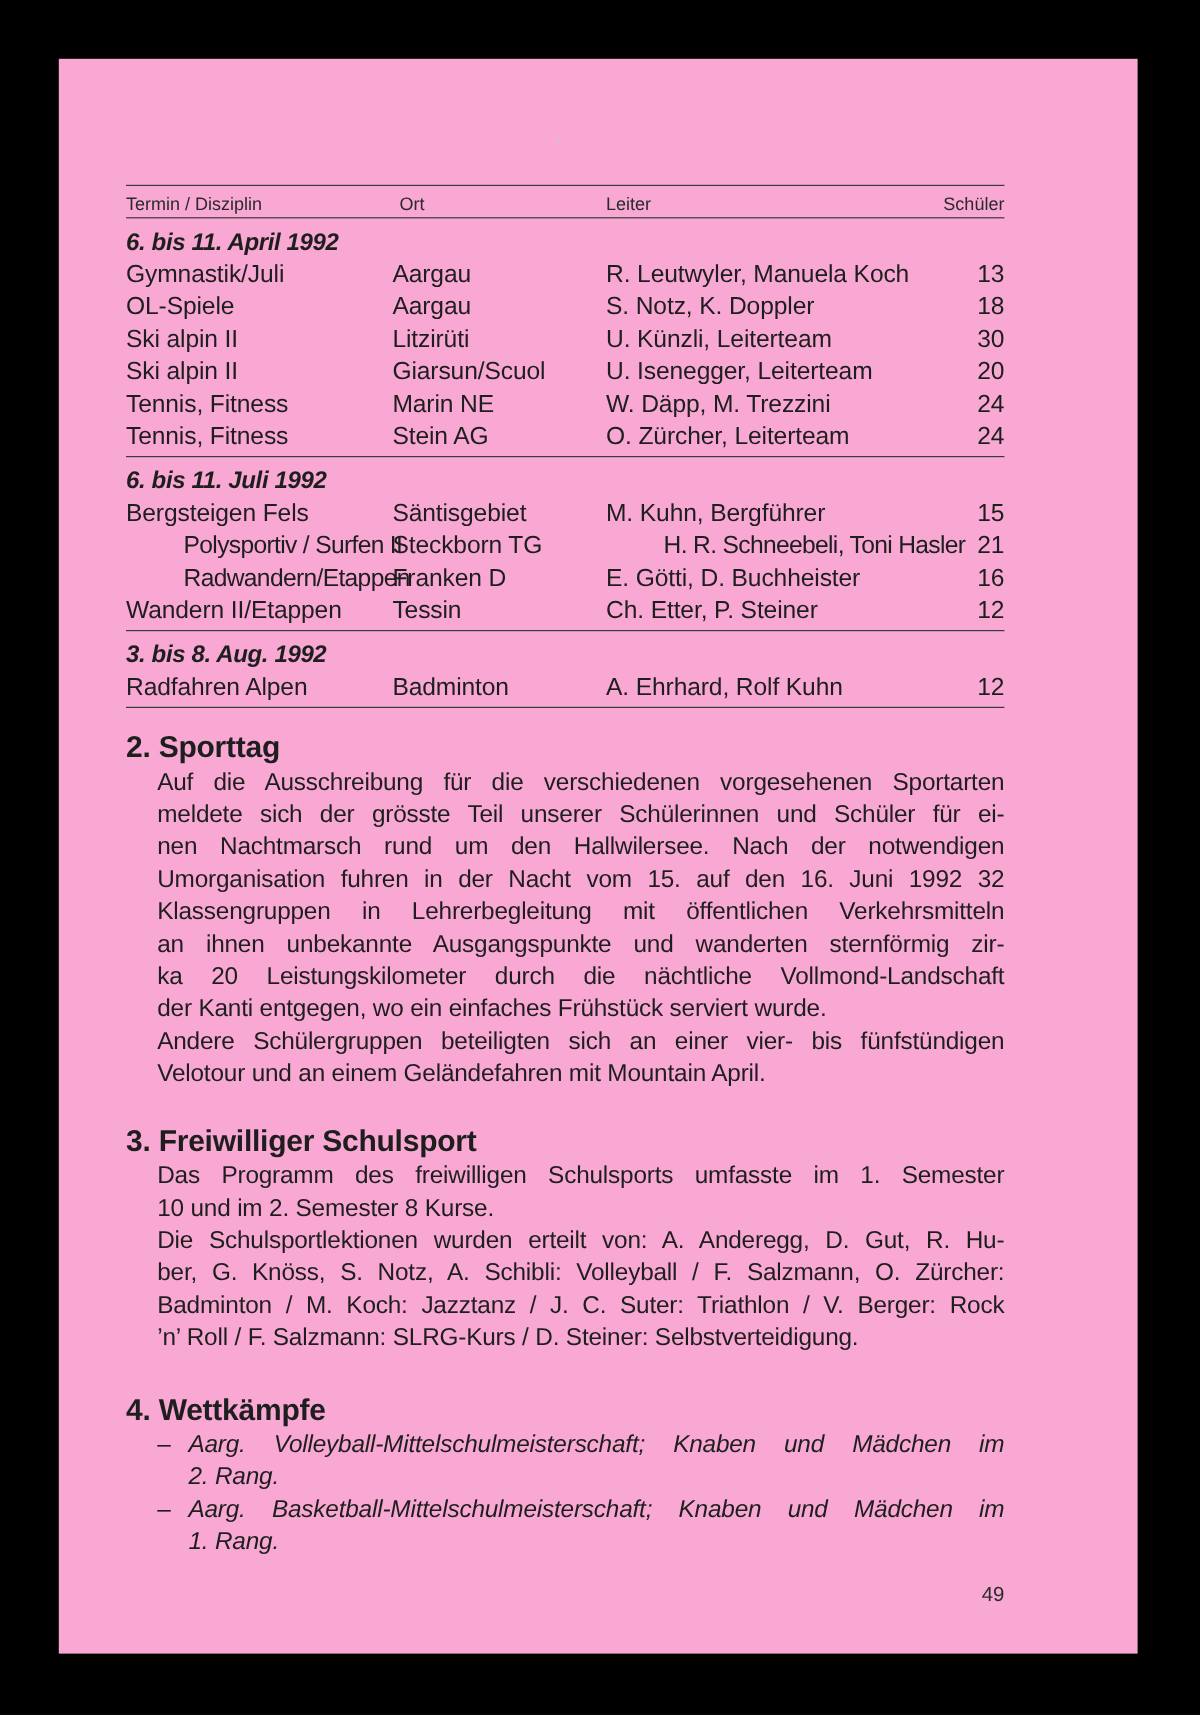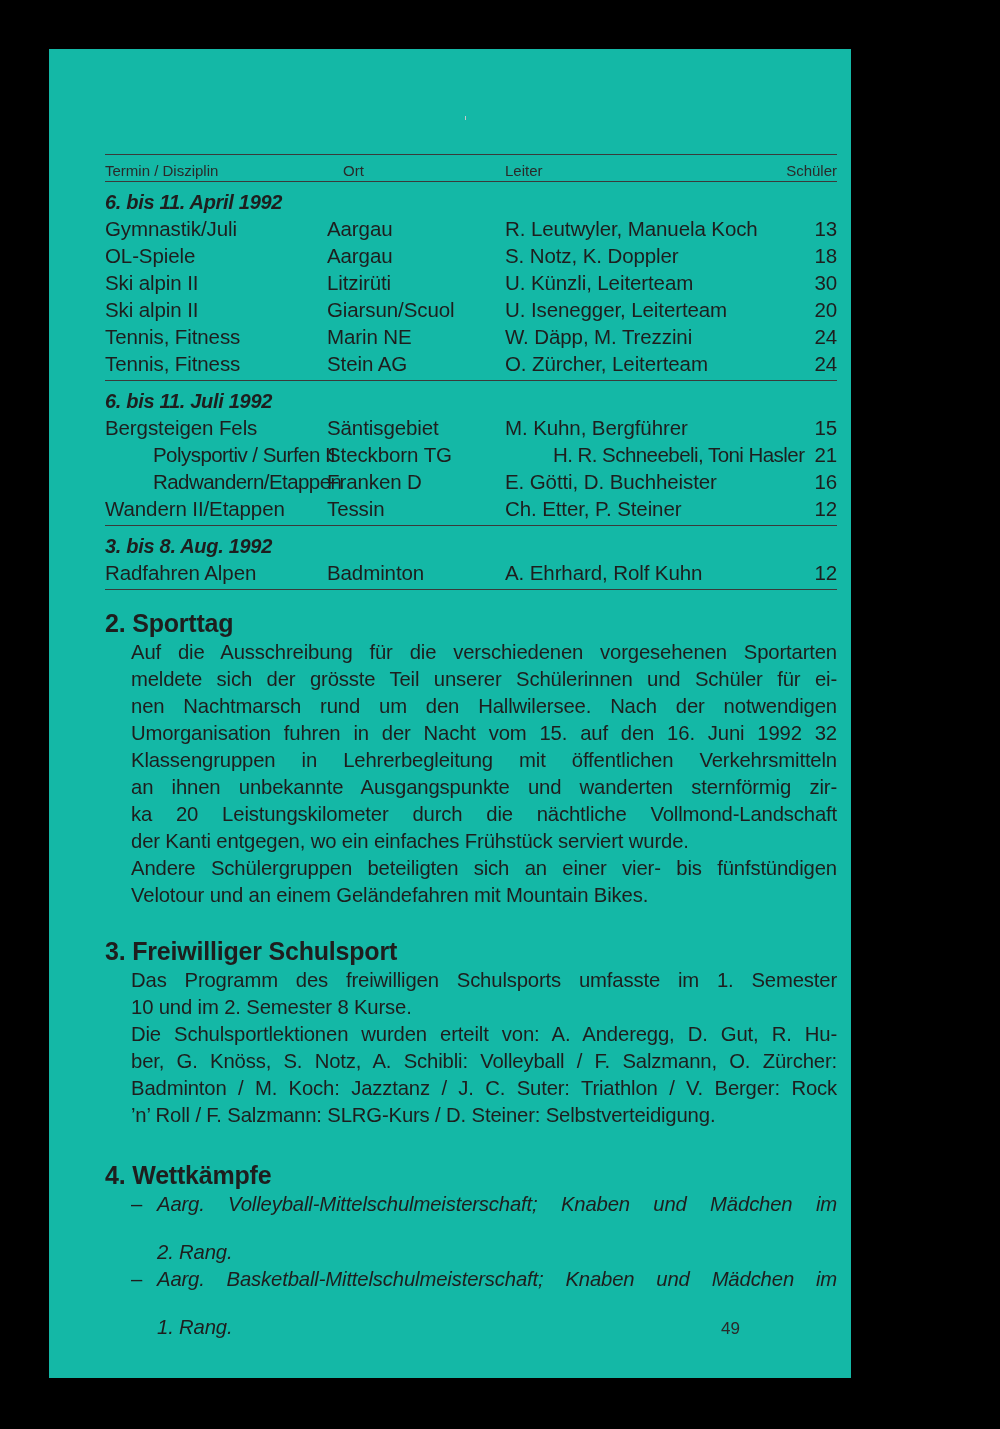--- a/index.html
+++ b/index.html
@@ -12,23 +12,23 @@
     height: 1429px;
     position: relative;
     overflow: hidden;
     font-family: "Liberation Sans", sans-serif;
     color: #1e1e1e;
   }
   .page {
     position: absolute;
     left: 49px;
     top: 49px;
-    width: 802px;
+    width: 899px;
     height: 1329px;
-    background: #14b8a6;
+    background: #f9a8d4;
   }
   .content {
     position: absolute;
     left: 56px;   
     top: 0;
     width: 732px; 
   }
   
   .tbl {
     position: absolute;
@@ -42,21 +42,21 @@
     width: 100%;
   }
   .hdr {
     position: relative;
     height: 26px;
     font-size: 15px;
     color: #2a2a2a;
   }
   .hdr span { position: absolute; top: 7px; }
   .c1 { left: 0; }
-  .c2 { left: 238px; }
+  .c2 { left: 228px; }
   .c3 { left: 400px; }
   .c4 { right: 0; text-align: right; }
 
   .sec-title {
     font-size: 20px;
     font-weight: bold;
     font-style: italic;
     height: 26px;
     line-height: 26px;
     padding-top: 7px;
@@ -127,21 +127,21 @@
     left: 26px;
     top: 0;
   }
   .dash-item .line {
     display: block;
     height: 27px;
     white-space: nowrap;
     text-align-last: justify;
     font-style: italic;
   }
-  .dash-item .line.last { text-align-last: left; margin-top: 21px; }
+  .dash-item .line.last { text-align-last: left; }
 
   .page-number {
     position: absolute;
     right: 111px;  
     top: 1270px;   
     font-size: 17px;
     color: #2a2a2a;
   }
   .speck {
     position: absolute;
@@ -257,21 +257,21 @@
       <div class="para">
         <span class="line">Auf die Ausschreibung für die verschiedenen vorgesehenen Sportarten</span>
         <span class="line">meldete sich der grösste Teil unserer Schülerinnen und Schüler für ei-</span>
         <span class="line">nen Nachtmarsch rund um den Hallwilersee. Nach der notwendigen</span>
         <span class="line">Umorganisation fuhren in der Nacht vom 15. auf den 16. Juni 1992 32</span>
         <span class="line">Klassengruppen in Lehrerbegleitung mit öffentlichen Verkehrsmitteln</span>
         <span class="line">an ihnen unbekannte Ausgangspunkte und wanderten sternförmig zir-</span>
         <span class="line">ka 20 Leistungskilometer durch die nächtliche Vollmond-Landschaft</span>
         <span class="line last">der Kanti entgegen, wo ein einfaches Frühstück serviert wurde.</span>
         <span class="line">Andere Schülergruppen beteiligten sich an einer vier- bis fünfstündigen</span>
-        <span class="line last">Velotour und an einem Geländefahren mit Mountain Bikes.</span>
+        <span class="line last">Velotour und an einem Geländefahren mit Mountain April.</span>
       </div>
     </div>
 
     <div class="section" style="top:888px;">
       <h2 class="sec-head">3. Freiwilliger Schulsport</h2>
       <div class="para">
         <span class="line">Das Programm des freiwilligen Schulsports umfasste im 1. Semester</span>
         <span class="line last">10 und im 2. Semester 8 Kurse.</span>
         <span class="line">Die Schulsportlektionen wurden erteilt von: A. Anderegg, D. Gut, R. Hu-</span>
         <span class="line">ber, G. Knöss, S. Notz, A. Schibli: Volleyball / F. Salzmann, O. Zürcher:</span>

